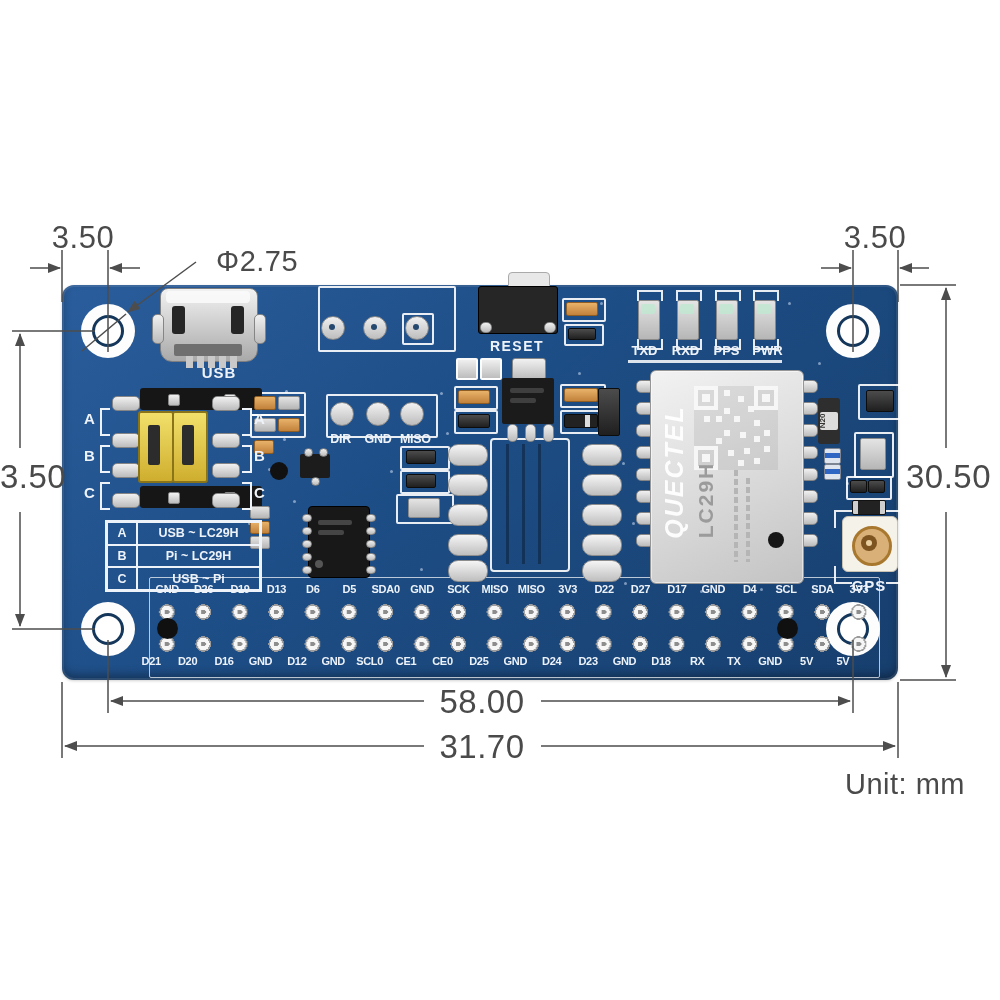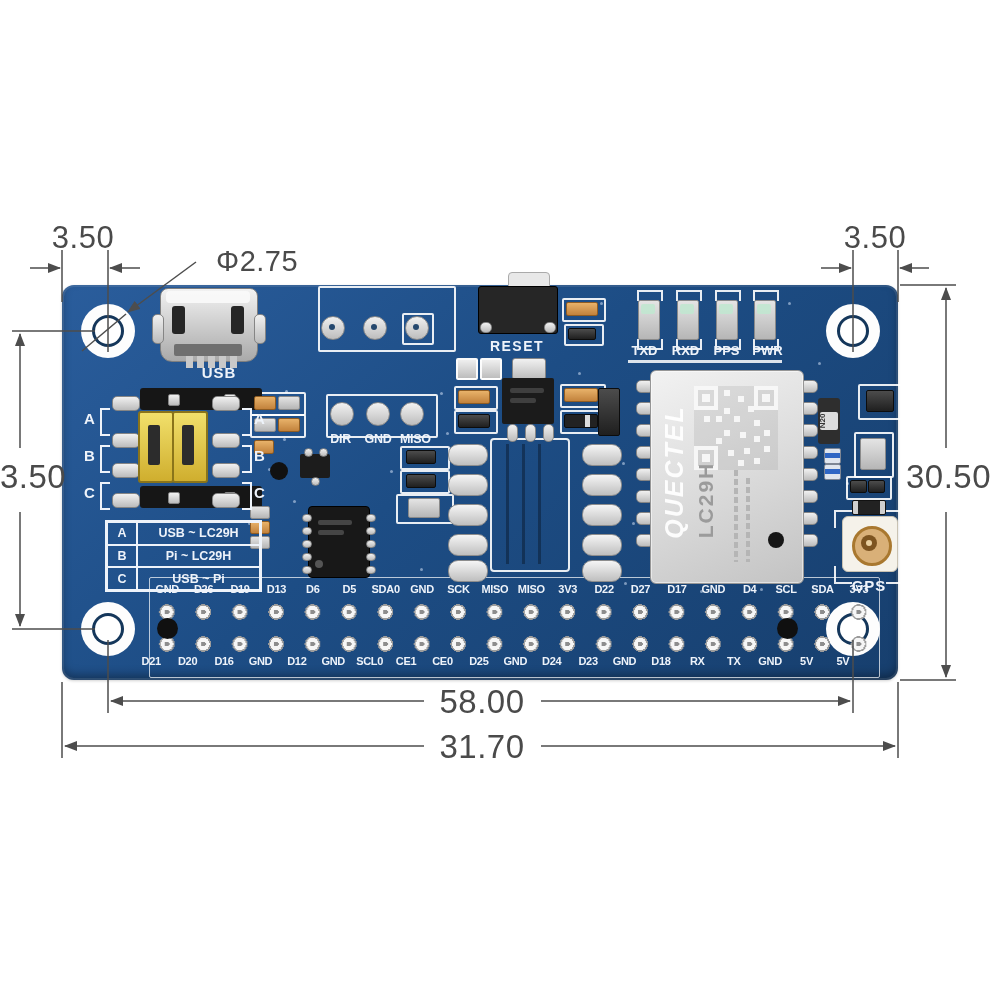--- a/index.html
+++ b/index.html
@@ -78,20 +78,21 @@
     </g>
   </svg>
 
   <div class="abs dimlabel" style="left:38px;top:220px;width:90px;text-align:center">3.50</div>
   <div class="abs dimlabel" style="left:216px;top:245px;font-size:29px">Φ2.75</div>
   <div class="abs dimlabel" style="left:830px;top:220px;width:90px;text-align:center">3.50</div>
   <div class="abs dimlabel" style="left:0;top:458px;width:62px;font-size:33px">3.50</div>
   <div class="abs dimlabel" style="left:901px;top:458px;width:95px;text-align:center;font-size:33px">30.50</div>
   <div class="abs dimlabel" style="left:430px;top:683px;width:104px;text-align:center;font-size:33px">58.00</div>
   <div class="abs dimlabel" style="left:430px;top:728px;width:104px;text-align:center;font-size:33px">31.70</div>
+  <div class="abs dimlabel" style="left:780px;top:768px;width:185px;text-align:right;font-size:29px">Unit: mm</div>
 
   <div class="abs board"></div>
 
   <div class="abs hole-o" style="left:81px;top:304px;width:54px;height:54px"></div>
   <div class="abs hole-r" style="left:92px;top:315px;width:32px;height:32px"></div>
   <div class="abs hole-i" style="left:95px;top:318px;width:26px;height:26px"></div>
   <div class="abs hole-o" style="left:826px;top:304px;width:54px;height:54px"></div>
   <div class="abs hole-r" style="left:837px;top:315px;width:32px;height:32px"></div>
   <div class="abs hole-i" style="left:840px;top:318px;width:26px;height:26px"></div>
   <div class="abs hole-o" style="left:81px;top:602px;width:54px;height:54px"></div>

